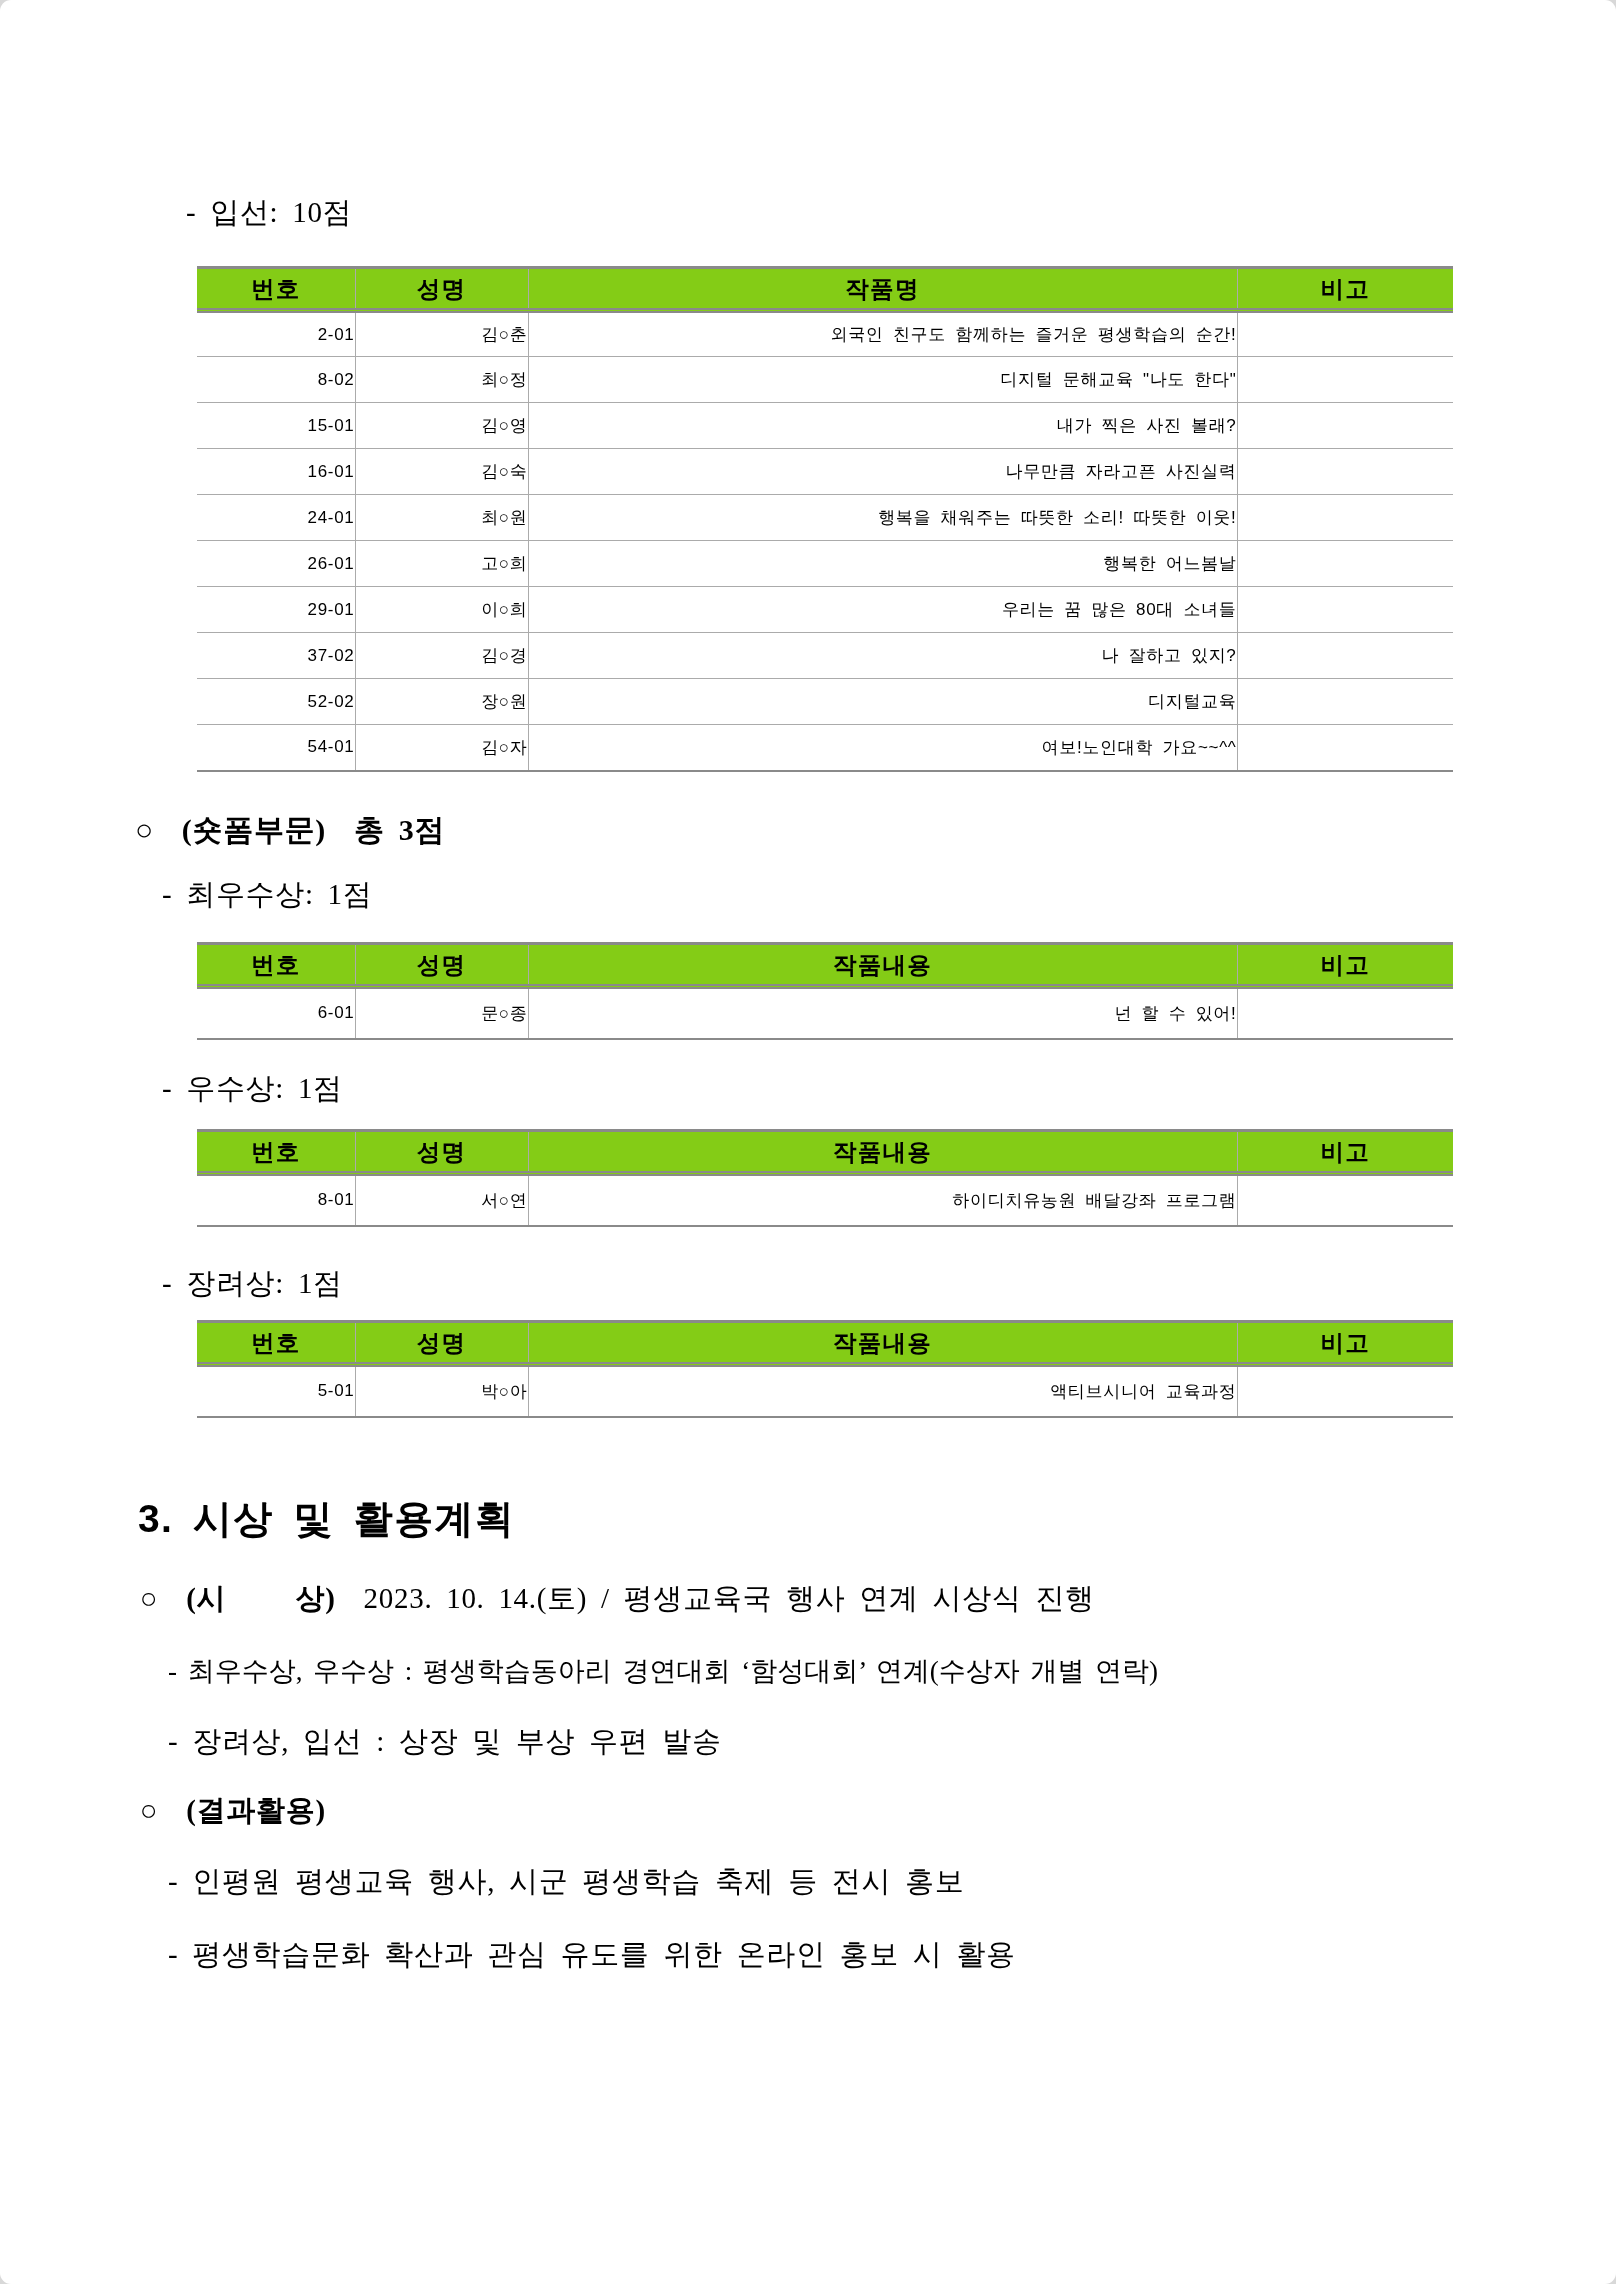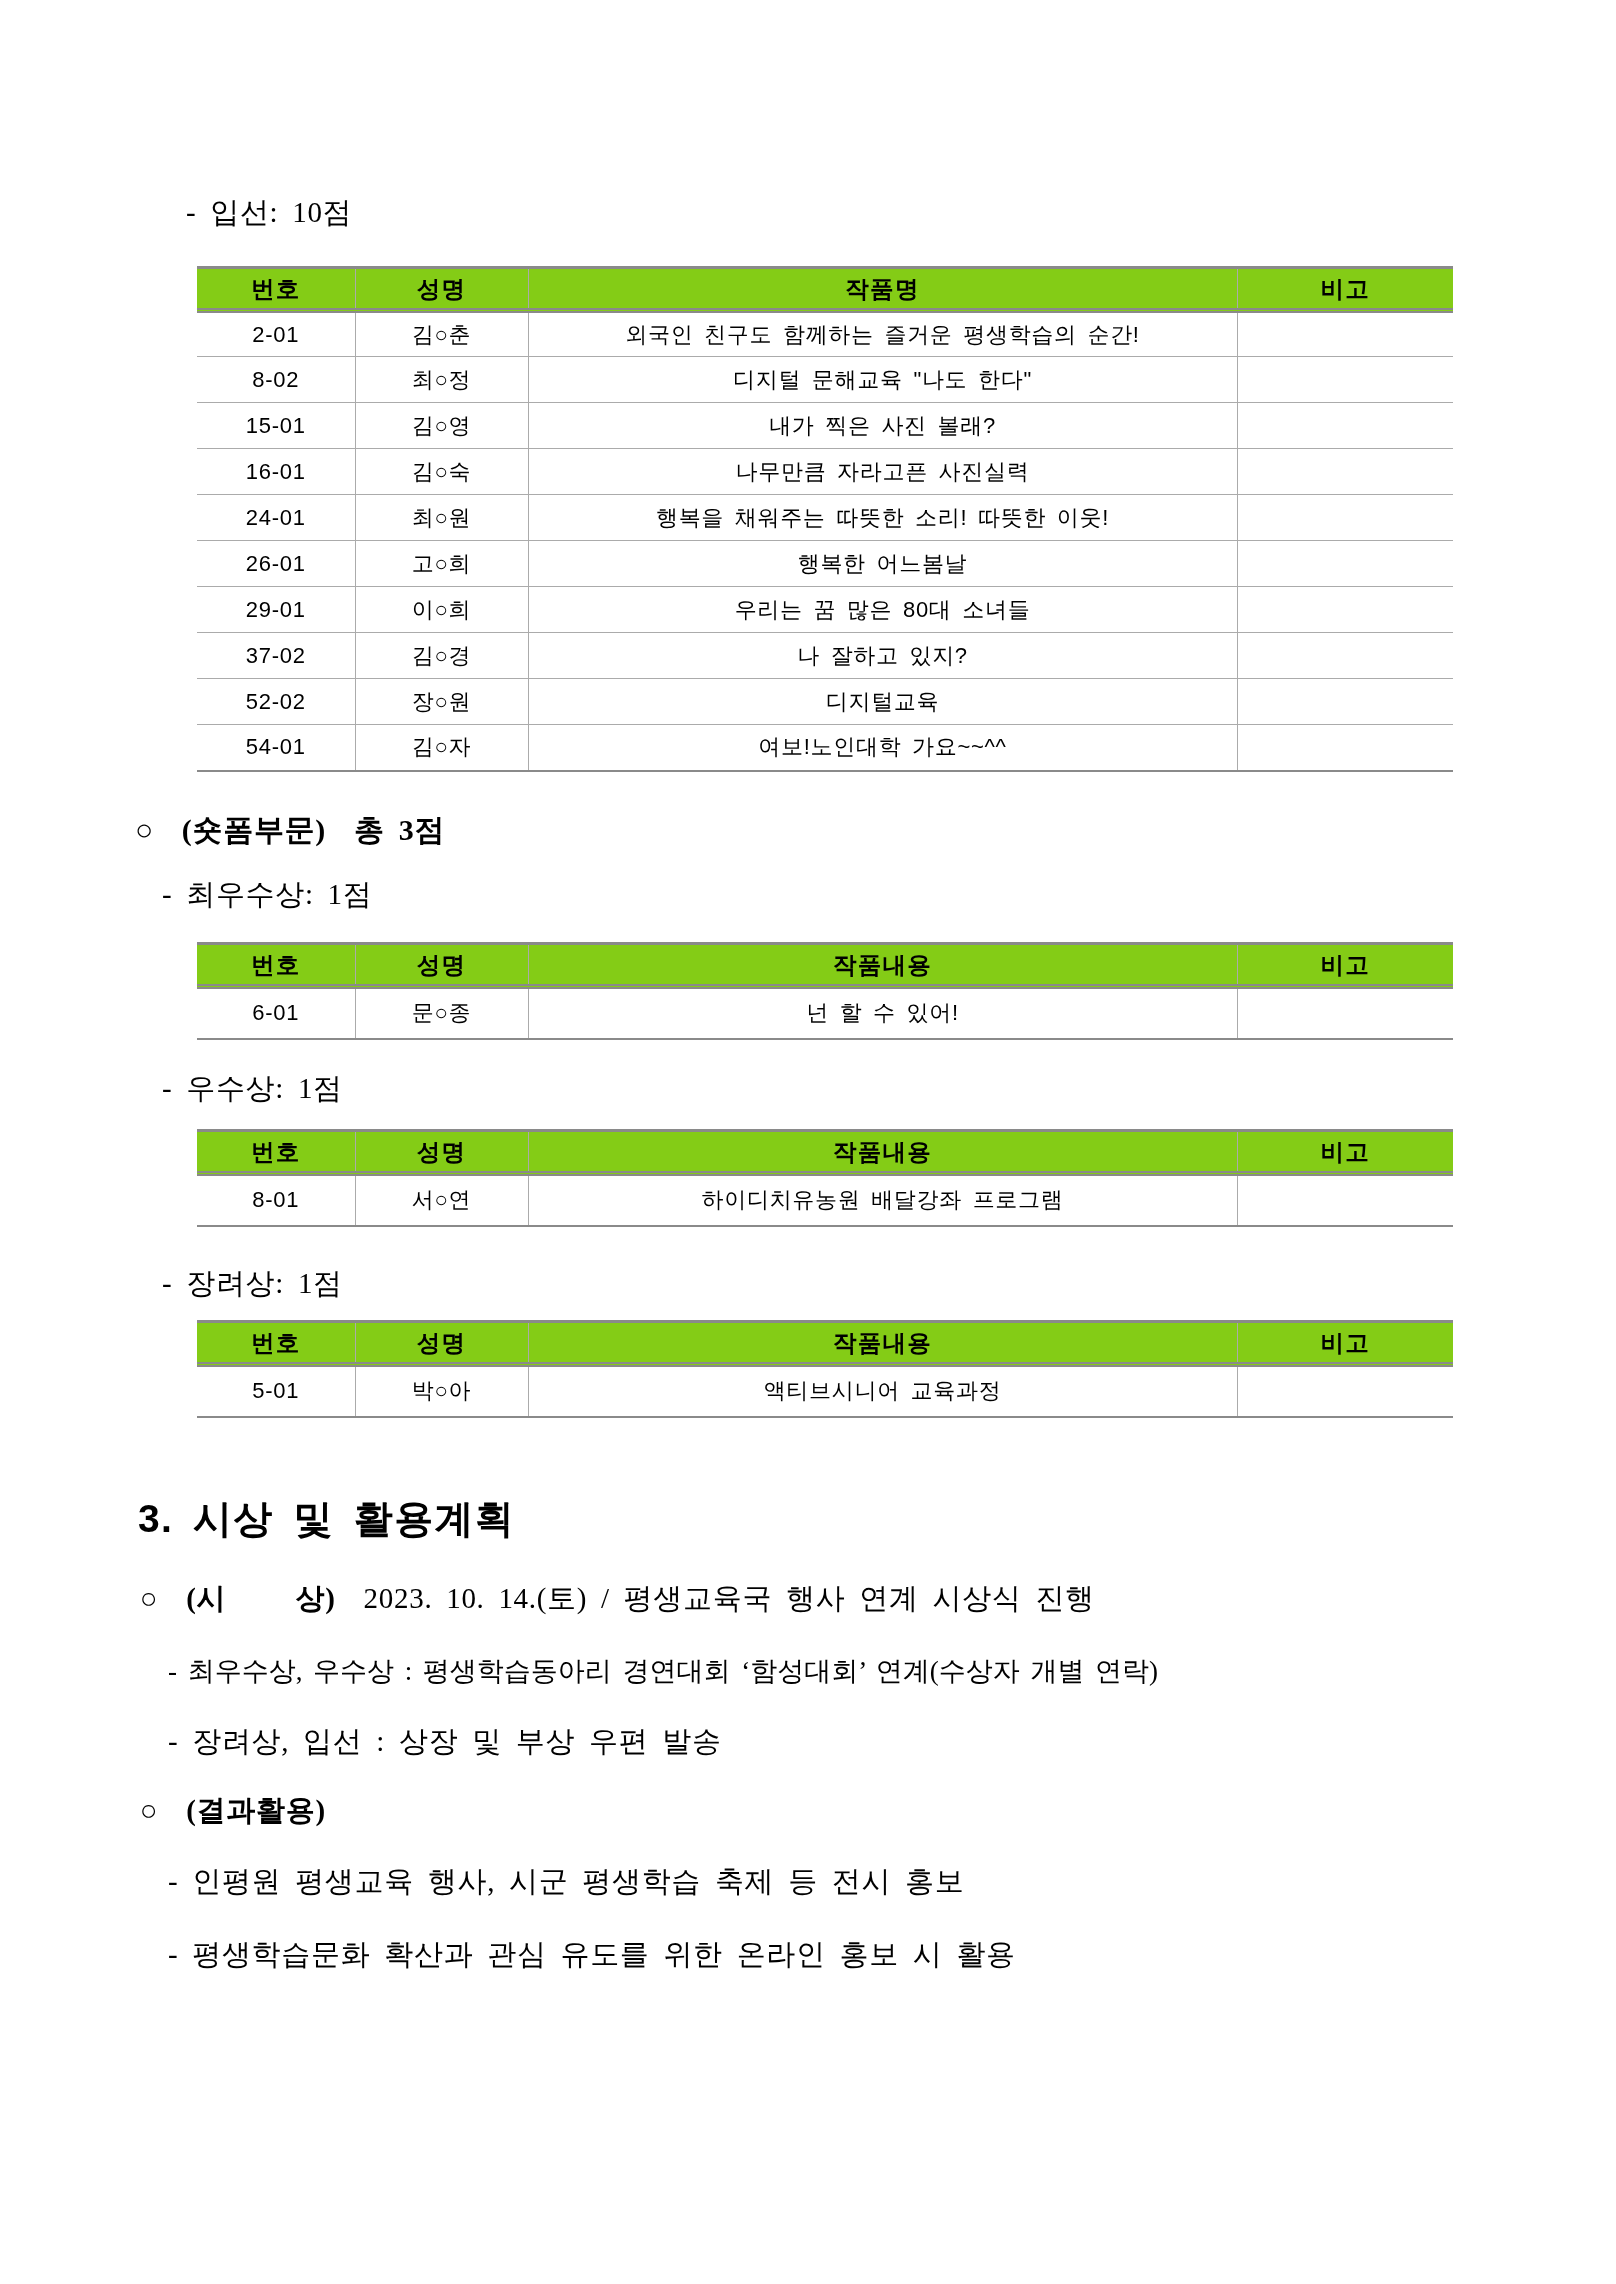--- a/index.html
+++ b/index.html
@@ -4,20 +4,21 @@
 <style>
   html,body{margin:0;padding:0;background:#d8d8d8;}
   .page{
     position:relative;
     width:1616px;
     height:2284px;
     background:#ffffff;
     font-family:"Liberation Serif", serif;
     color:#000;
     overflow:hidden;
+    border-radius:11px;
   }
   
   .line{
     position:absolute;
     white-space:pre;
     font-size:29px;
     letter-spacing:0.7px;
     word-spacing:5.9px;
     line-height:1.2;
   }
@@ -45,24 +46,24 @@
     font-weight:bold;
     font-size:23.5px;
     letter-spacing:1.3px;
     height:39px;
     text-align:center;
     vertical-align:middle;
     border-bottom:5.9px double #8a8a8a;
     padding:0;
   }
   table.tbl td{
-    font-size:22px;
+    font-size:17px;
     letter-spacing:0.7px;
     word-spacing:3.9px;
-    text-align:center;
+    text-align:right;
     vertical-align:middle;
     border-top:1.3px solid #ababab;
     padding:0;
   }
   table.tbl tbody tr:last-child td{border-bottom:2.6px solid #8a8a8a;}
   table.tbl th:nth-child(-n+3),
   table.tbl td:nth-child(-n+3){border-right:1.3px solid #ababab;}
   table.t1 tbody tr{height:46px;}
   table.ts tbody tr{height:52px;}
 </style>

